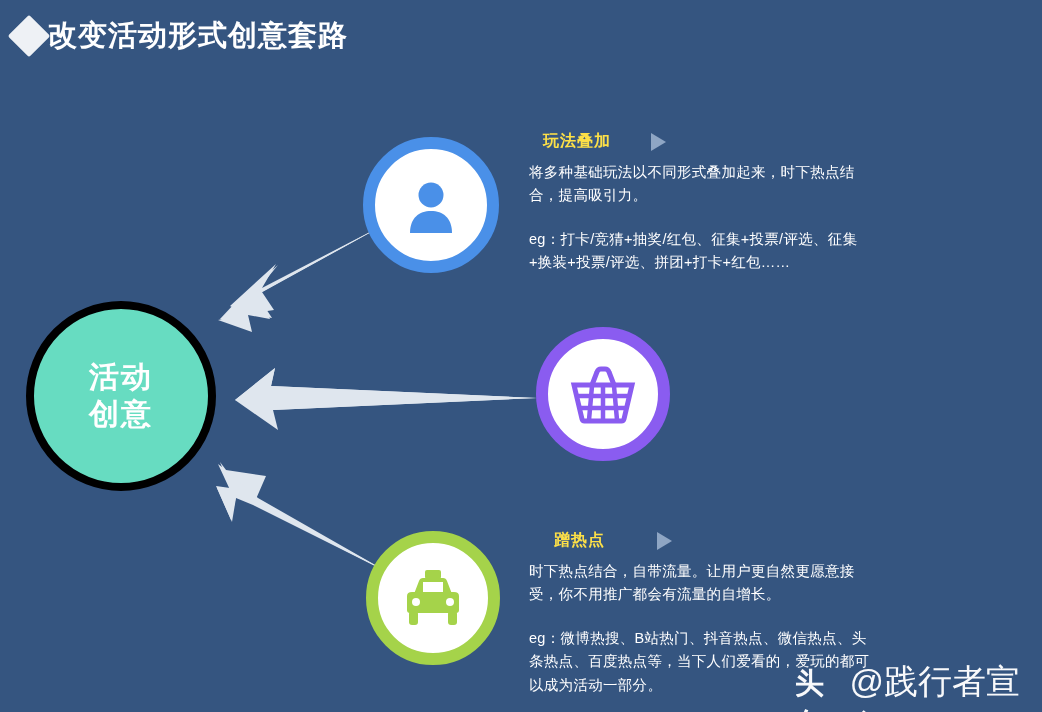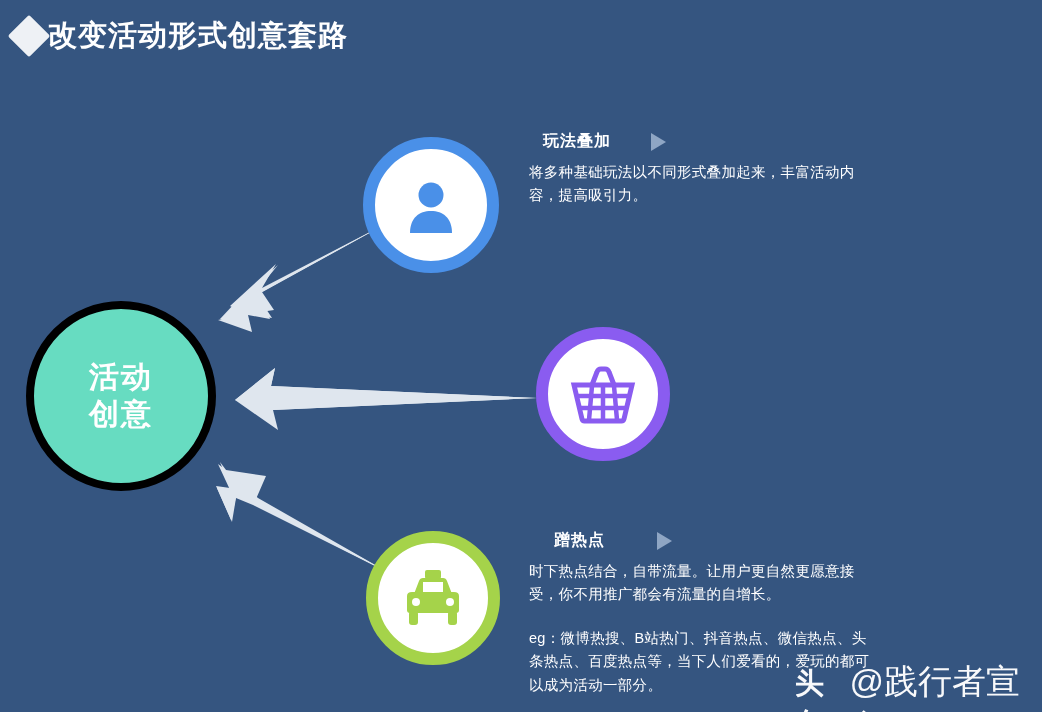--- a/index.html
+++ b/index.html
@@ -104,21 +104,21 @@
 
   
   .block {
     position: absolute;
   }
   .block-head {
     display: flex;
     align-items: center;
   }
   .block-title {
-    color: #ffffff;
+    color: #fde047;
     font-size: 16px;
     font-weight: bold;
     letter-spacing: 1px;
     white-space: nowrap;
   }
   .play-tri {
     width: 0; height: 0;
     border-top: 9px solid transparent;
     border-bottom: 9px solid transparent;
     border-left: 15px solid #8fa6c4;
@@ -234,21 +234,22 @@
       <rect x="10" y="43" width="9" height="14" rx="3" fill="#a5d34a"></rect>
       <rect x="49" y="43" width="9" height="14" rx="3" fill="#a5d34a"></rect>
     </svg>
   </div>
 
   <div class="block b1">
     <div class="block-head">
       <span class="block-title">玩法叠加</span>
       <span class="play-tri"></span>
     </div>
-    <div class="block-body">将多种基础玩法以不同形式叠加起来，丰富活动内容，提高吸引力。</div>
+    <div class="block-body">将多种基础玩法以不同形式叠加起来，时下热点结合，提高吸引力。</div>
+    <div class="block-eg">eg：打卡/竞猜+抽奖/红包、征集+投票/评选、征集+换装+投票/评选、拼团+打卡+红包……</div>
   </div>
 
 
   <div class="block b3">
     <div class="block-head">
       <span class="block-title">蹭热点</span>
       <span class="play-tri"></span>
     </div>
     <div class="block-body">时下热点结合，自带流量。让用户更自然更愿意接受，你不用推广都会有流量的自增长。</div>
     <div class="block-eg">eg：微博热搜、B站热门、抖音热点、微信热点、头条热点、百度热点等，当下人们爱看的，爱玩的都可以成为活动一部分。</div>

